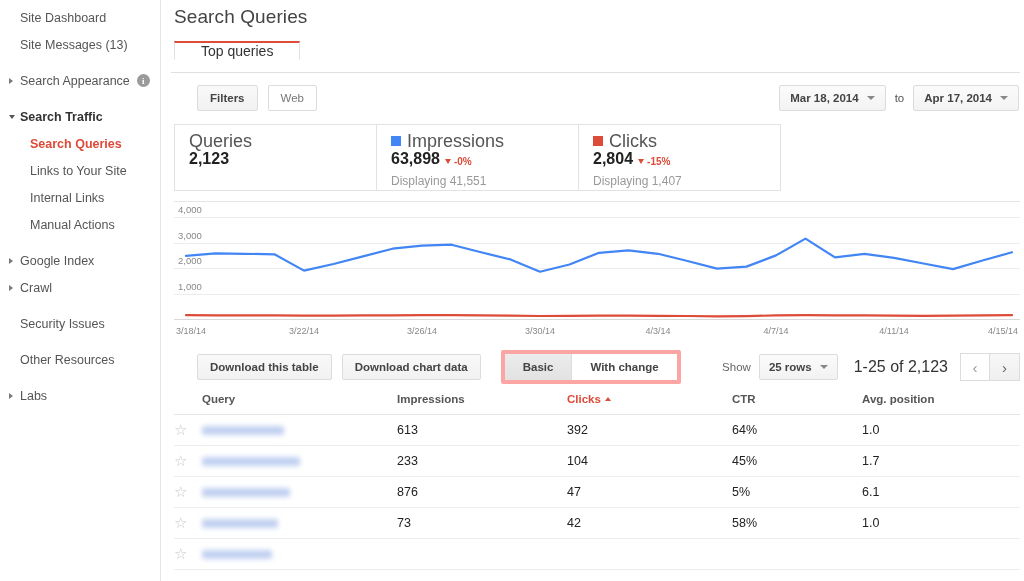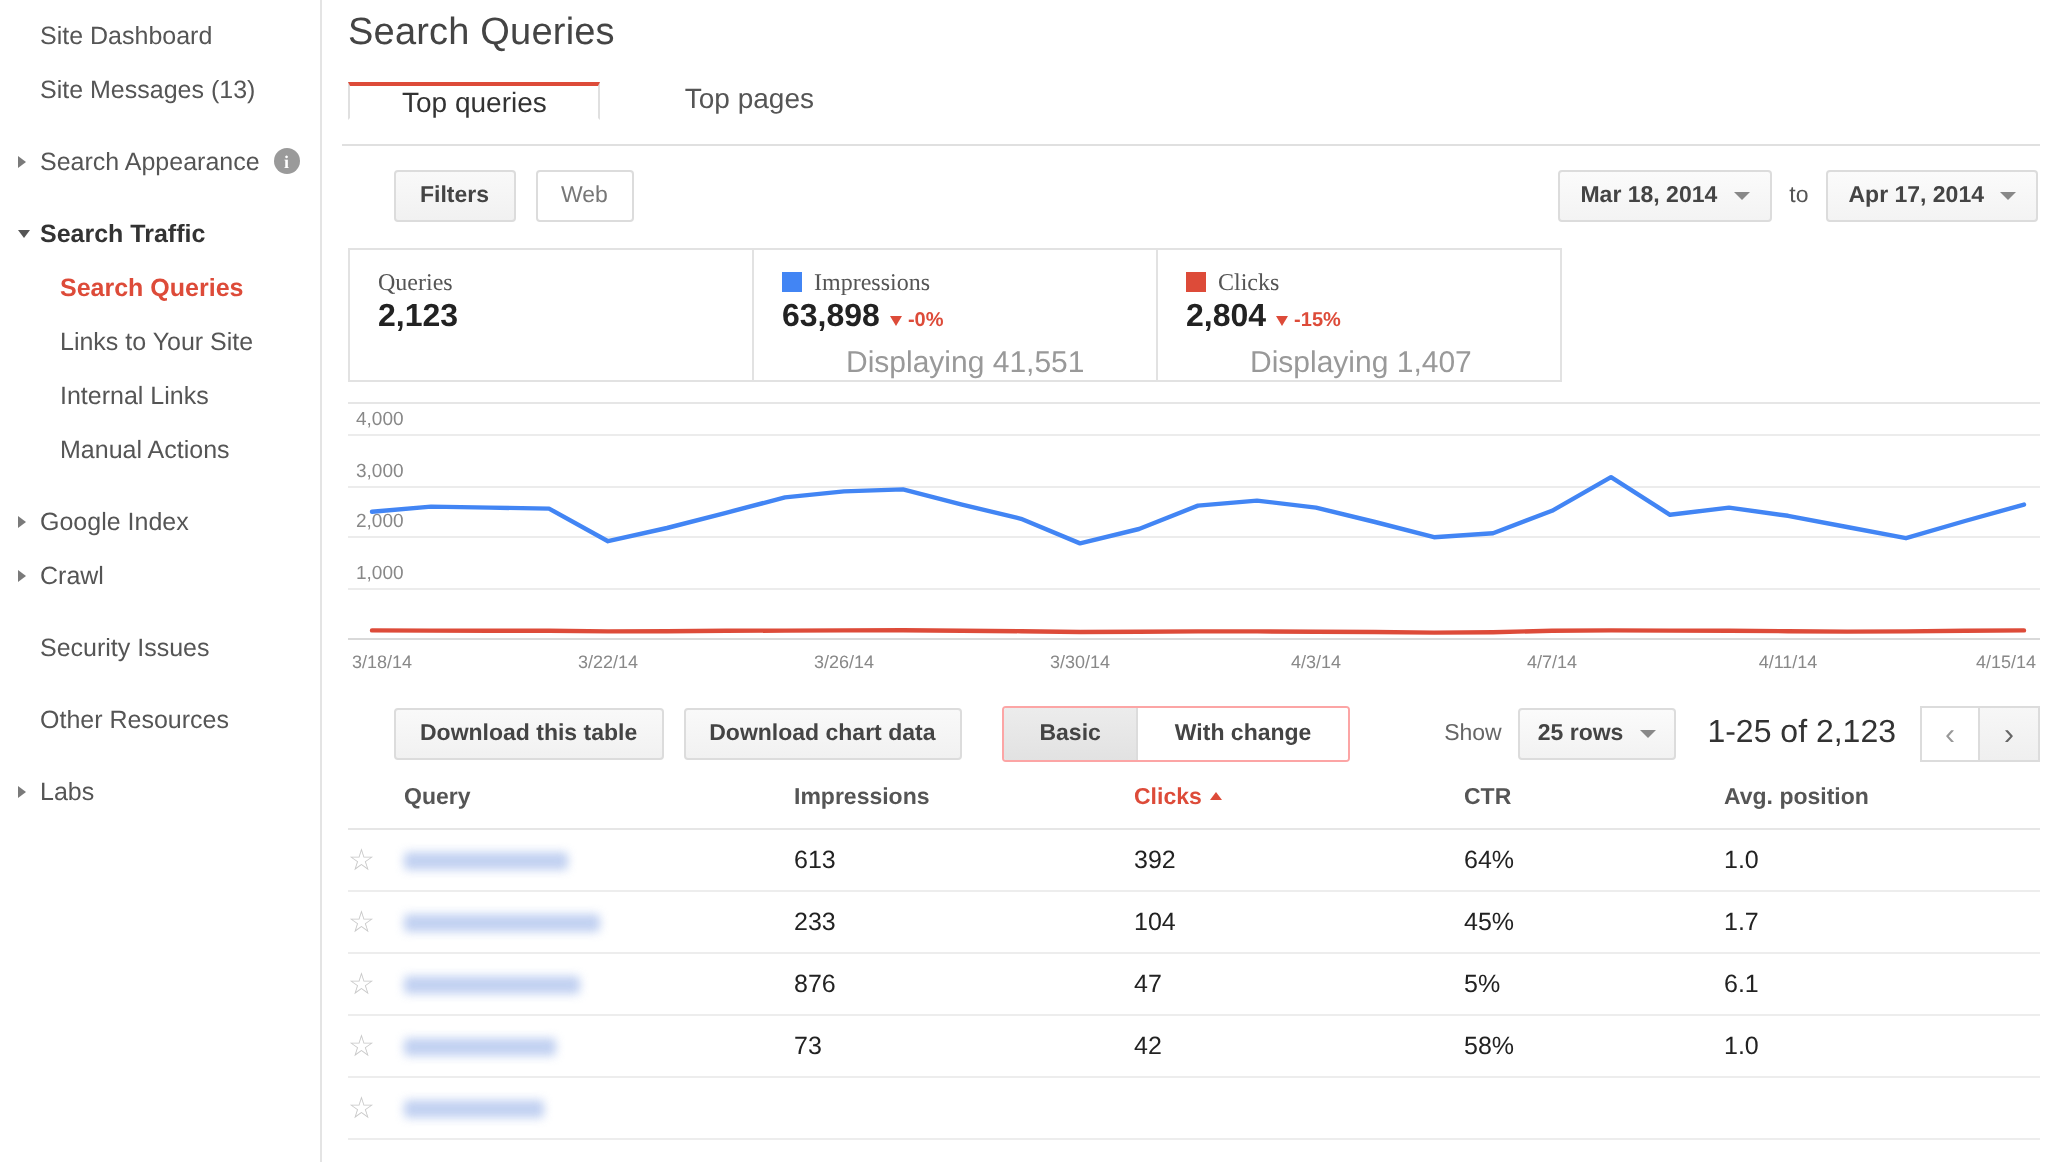--- a/index.html
+++ b/index.html
@@ -179,26 +179,25 @@
     display: flex;
     background: #fff;
   }
   .sum-cell {
     flex: 1 1 0;
     padding: 9px 0 0 14px;
     position: relative;
   }
   .sum-cell + .sum-cell { border-left: 1px solid #e2e2e2; }
   .sum-head {
-    font-size: 12px;
+    font-size: 18px;
     color: #555;
     display: flex;
     align-items: center;
     line-height: 14px;
-    font-family: Liberation Serif, serif;
   }
   .swatch {
     width: 10px; height: 10px;
     margin-right: 6px;
     display: inline-block;
     flex: 0 0 10px;
   }
   .sum-val {
     font-size: 16px;
     font-weight: bold;
@@ -217,24 +216,23 @@
     align-items: center;
   }
   .dn-arrow {
     width: 0; height: 0;
     border-left: 3px solid transparent;
     border-right: 3px solid transparent;
     border-top: 5px solid #dd4b39;
     margin-right: 3px;
   }
   .sum-sub {
-    font-size: 15px;
+    font-size: 12px;
     color: #999;
     margin-top: 3px;
-    margin-left: 32px;
   }
 
   
   .chart-wrap {
     margin-top: 10px;
     margin-left: 3px;
     position: relative;
     width: 846px;
     height: 140px;
   }
@@ -256,21 +254,21 @@
     margin-left: 3px;
     height: 28px;
     display: flex;
     align-items: center;
     position: relative;
     width: 846px;
   }
   .seg {
     display: inline-flex;
     margin-left: 20px;
-    border: 1px solid #fca5a5;
+    border: 4px solid #fca5a5;
     border-radius: 2px;
     overflow: hidden;
   }
   .seg > div {
     height: 26px;
     padding: 0 18px;
     display: flex; align-items: center;
     font-size: 11.5px;
     font-weight: bold;
     color: #444;
@@ -425,23 +423,20 @@
       </div>
     </div>
 
   <div id="main">
 
     <h1 class="page-title">Search Queries</h1>
 
     <div class="tabs">
       <div class="tab active">
         <span>Top queries</span>
-      </div>
-      <div class="tab">
-        <span>Top pages</span>
       </div>
     </div>
 
     <div class="filters-row">
       <div class="btn">Filters</div>
       <div class="btn plain">Web</div>
 
       <div class="daterange">
         <div class="date-btn">
           <span>Mar 18, 2014</span>

